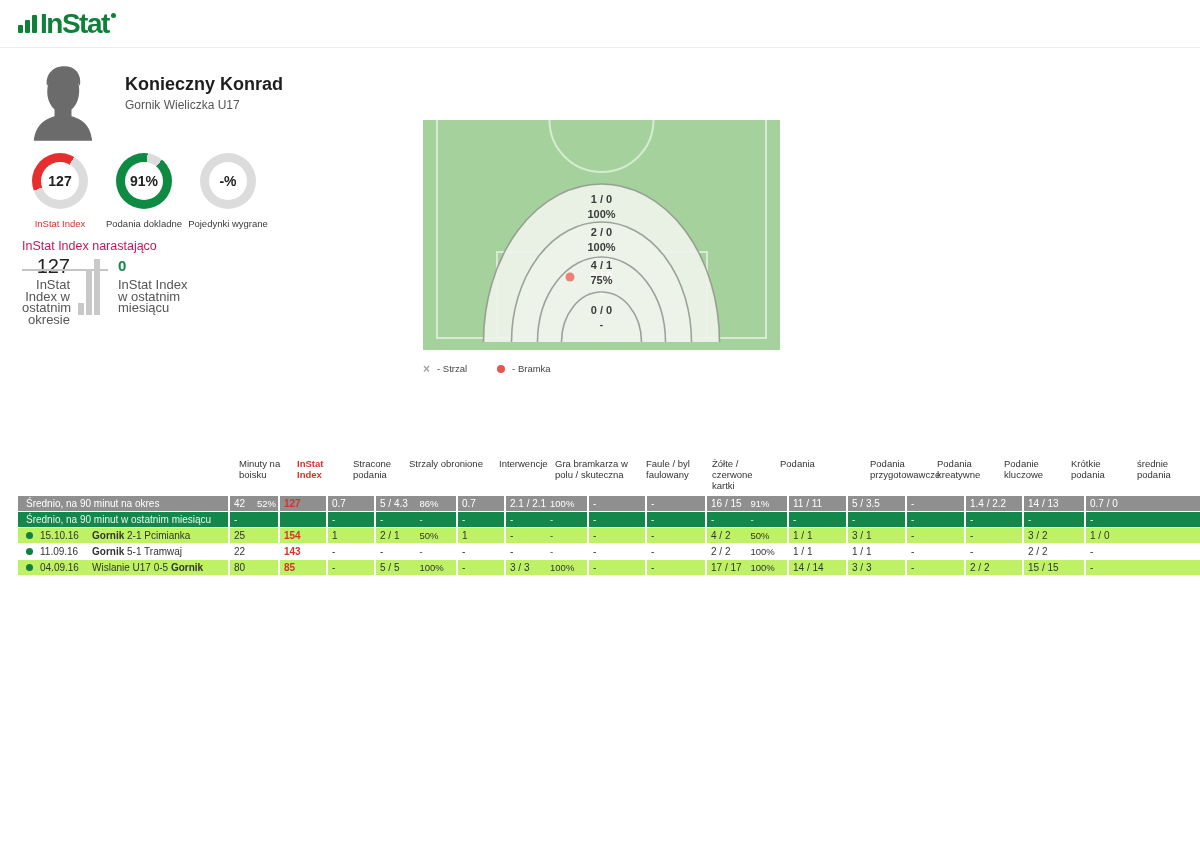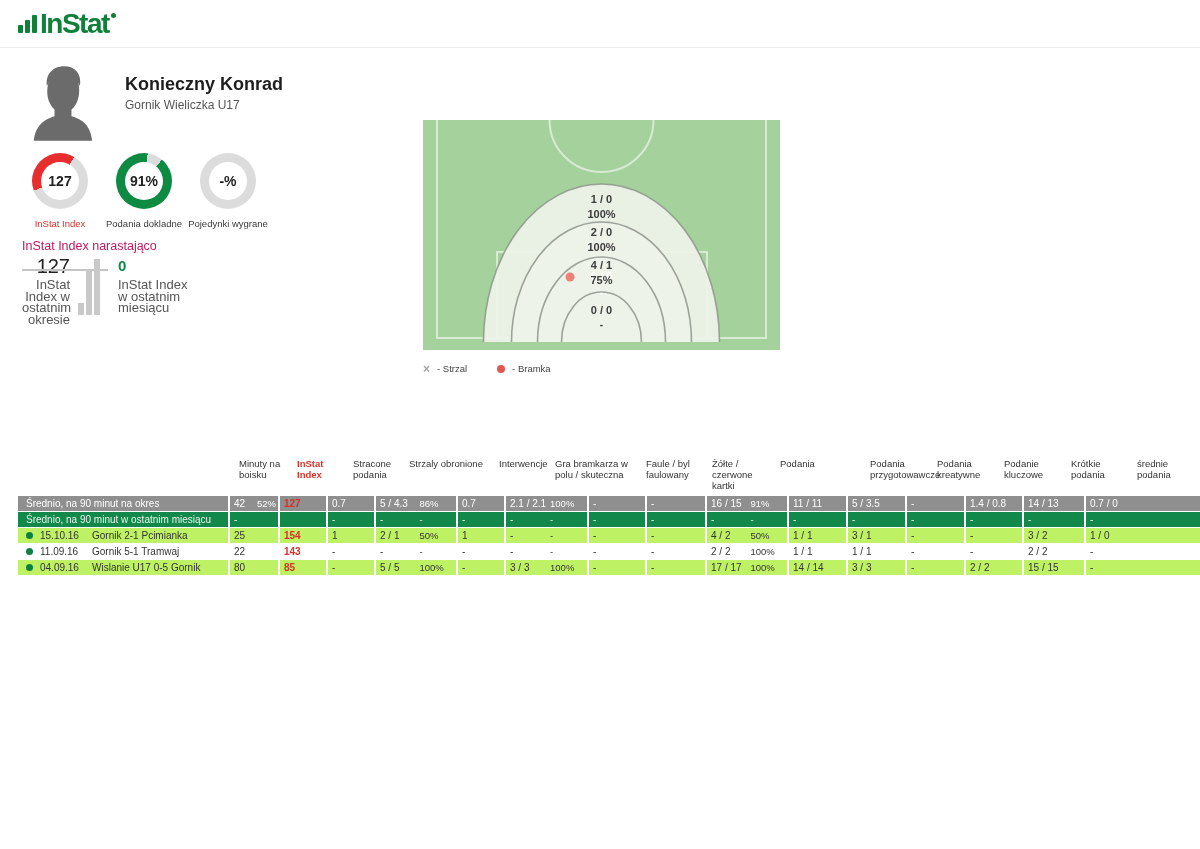--- a/index.html
+++ b/index.html
@@ -66,21 +66,21 @@
   .tcell .v{flex:0 0 52%;}
   .tcell .v.solo{flex:1;}
   .tcell .p{flex:1;font-size:9.5px;}
   .row-avg-period{background:#8f8f8f;color:#fff;}
   .row-avg-month{background:#12894a;color:#e9f4ee;}
   .row-match{background:#bef264;color:#333;}
   .row-match.alt{background:#fff;}
   .cell-red .v{color:#d6322a;font-weight:bold;}
   .mdot{width:7px;height:7px;border-radius:50%;background:#0f8040;margin-right:7px;flex:none;}
   .mdate{width:52px;flex:none;color:#333;}
-  .mname b{font-weight:normal;}
+  .mname b{font-weight:bold;}
 </style>
 </head>
 <body>
 
 <div class="page">
 
   <div class="topbar">
     <div class="logo">
       <span class="logo-bars">
           <i></i>
@@ -237,21 +237,21 @@
         <div class="tcell">
           <span class="v solo">11 / 11</span>
         </div>
         <div class="tcell">
           <span class="v solo">5 / 3.5</span>
         </div>
         <div class="tcell">
           <span class="v solo">-</span>
         </div>
         <div class="tcell">
-          <span class="v solo">1.4 / 0.8</span>
+          <span class="v solo">1.4 / 2.2</span>
         </div>
         <div class="tcell">
           <span class="v solo">14 / 13</span>
         </div>
         <div class="tcell">
           <span class="v solo">0.7 / 0</span>
         </div>
       </div>
       <div class="trow body row-avg-month" style="grid-template-columns: 210px 50px 48px 48px 82px 48px 83px 58px 60px 82px 59px 59px 59px 58px 62px 60px;">
         <div class="tcell first">

